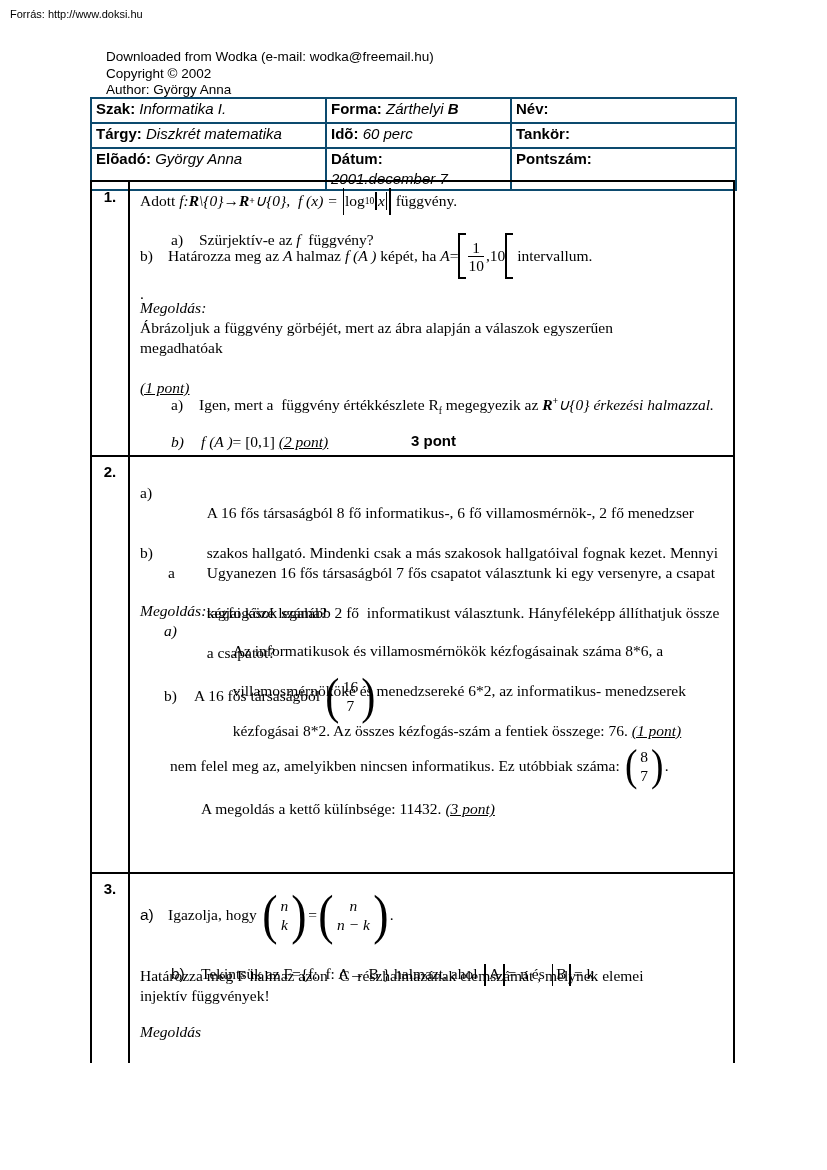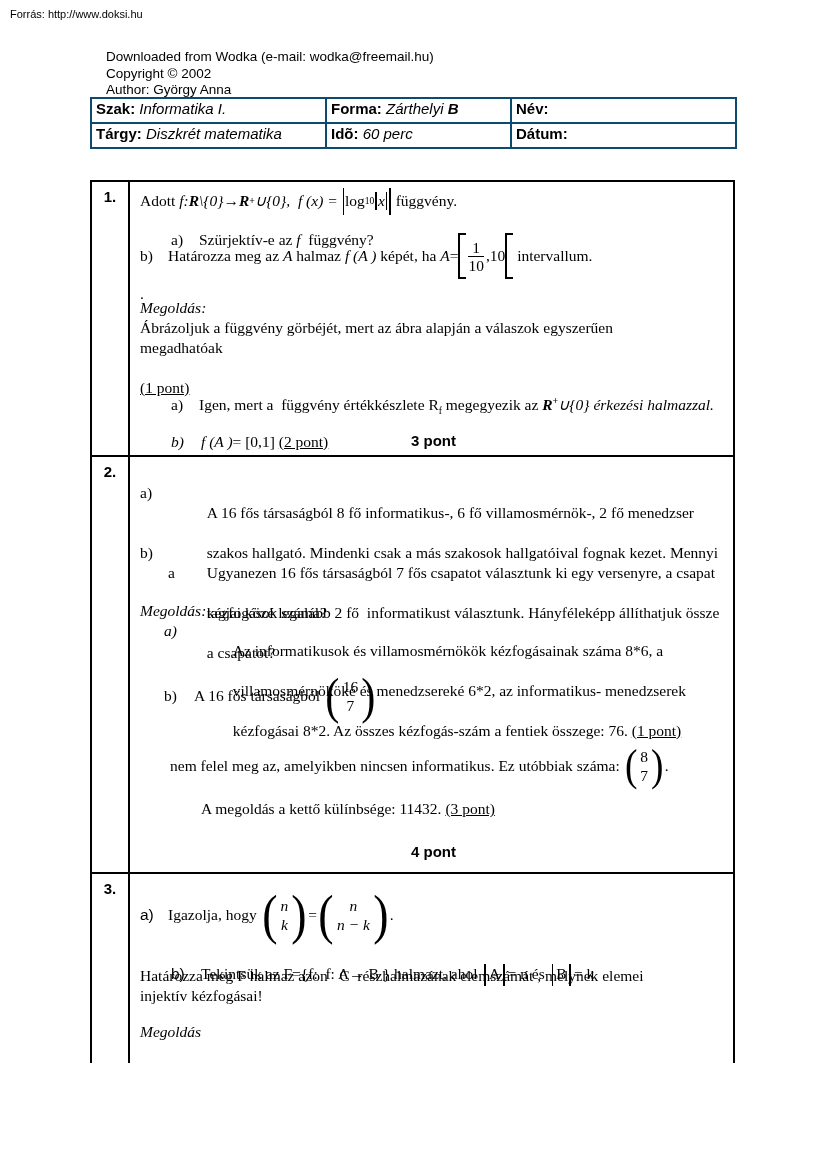--- a/index.html
+++ b/index.html
@@ -21,21 +21,21 @@
   .main{position:absolute;left:90px;top:180px;width:645px;height:883px;
     border:2px solid #000;border-bottom:none;box-sizing:border-box;overflow:hidden;}
   .prow{position:relative;display:flex;border-bottom:2px solid #000;}
   .prow.last{border-bottom:none;}
   .ncell{width:38px;flex-shrink:0;border-right:2px solid #000;box-sizing:border-box;
     font:bold 15px "Liberation Sans",sans-serif;text-align:center;padding-top:6px;}
   .ccell{position:relative;flex:1;font-size:15.5px;line-height:20px;}
   .ln{position:absolute;left:10px;right:6px;white-space:pre-wrap;}
   .fx{display:flex;align-items:center;}
   .it{font-style:italic;}
-  .und{text-decoration:underline;}
+  .und{font-style:italic;text-decoration:underline;}
   .meglabel{font-style:italic;}
   .ptotal{font:bold 15px "Liberation Sans",sans-serif;text-align:center;}
   .marker{display:inline-block;width:28px;}
   .markerit{display:inline-block;width:30px;font-style:italic;}
   .markersans{display:inline-block;width:28px;font-family:"Liberation Sans",sans-serif;}
   .hang{display:flex;}
   .hang .mk{width:28px;flex-shrink:0;}
   .hang .mkit{width:30px;flex-shrink:0;font-style:italic;}
   .hang .tx{flex:1;white-space:pre-wrap;}
   .ind{margin-left:24px;}
@@ -79,21 +79,26 @@
     </colgroup>
   <tbody>
       <tr>
     <td style="height:23px"><b>Szak:</b> <i>Informatika I.</i></td>
     <td><b>Forma:</b> <i>Zárthelyi </i> <span class="bi">B</span></td>
     <td><b>Név:</b></td>
   </tr>
   <tr>
     <td style="height:23px"><b>Tárgy:</b> <i>Diszkrét matematika</i></td>
     <td><b>Idõ:</b> <i>60 perc</i></td>
-    <td><b>Dátum:</b></td>
+    <td><b>Tankör:</b></td>
+  </tr>
+  <tr>
+    <td style="height:37px"><b>Elõadó:</b> <i>György Anna</i></td>
+    <td><b>Dátum:</b><br><i>2001.december 7</i></td>
+    <td><b>Pontszám:</b></td>
   </tr>
 </tbody>
   </table>
 
 <div class="main">
 
   <div class="prow" style="height:273px">
     <div class="ncell">1.</div>
     <div class="ccell">
       <div class="ln fx" style="top:4px;height:30px">
@@ -150,35 +155,34 @@
       </div>
       <div class="ln fx ind" style="top:210px;height:58px">
         <span class="mkit" style="width:30px;flex-shrink:0">b)</span><span>A 16 fős társaságból </span><span class="binom"><span class="par" style="font-size:50px">(</span><span class="bstack"><span>16</span><span>7</span></span><span class="par" style="font-size:50px">)</span></span>
       </div>
       <div class="ln fx" style="top:284px;left:40px;height:50px">
         <span>nem felel meg az, amelyikben nincsen informatikus. Ez utóbbiak száma: </span><span class="binom"><span class="par" style="font-size:44px">(</span><span class="bstack"><span>8</span><span>7</span></span><span class="par" style="font-size:44px">)</span></span><span>.</span>
       </div>
       <div class="ln" style="top:322px;left:40px">
         <span>A megoldás a kettő külínbsége: 11432. </span><span class="und">(3 pont)</span>
       </div>
-      <div class="ln ptotal" style="top:386px">4 pont</div>
     </div>
   </div>
 
   <div class="prow last" style="height:189px">
     <div class="ncell">3.</div>
     <div class="ccell">
       <div class="ln fx" style="top:10px;height:62px">
         <span class="markersans">a)</span><span>Igazolja, hogy </span><span class="binom"><span class="par" style="font-size:54px">(</span><span class="bstack it"><span>n</span><span>k</span></span><span class="par" style="font-size:54px">)</span></span><span>=</span><span class="binom"><span class="par" style="font-size:54px">(</span><span class="bstack it"><span>n</span><span>n − k</span></span><span class="par" style="font-size:54px">)</span></span><span>.</span>
       </div>
       <div class="ln" style="top:70px">
         <span class="markersans" style="width:30px">b)</span><span>Tekintsük az F={f:  f: A→ B } halmazt, ahol </span><span class="vb vb-ab"></span><span>A</span><span class="vb vb-ab"></span><span>= n és </span><span class="vb vb-ab"></span><span>B</span><span class="vb vb-ab"></span><span>= k</span>
       </div>
       <div class="ln" style="top:92px">Határozza meg F halmaz azon   C  részhalmazának elemszámát , melynek elemei</div>
-      <div class="ln" style="top:112px">injektív kézfogásai!</div>
+      <div class="ln" style="top:112px">injektív függvények!</div>
       <div class="ln meglabel" style="top:148px">Megoldás</div>
       <div class="ln" style="top:168px">
         <span class="markerit">a)</span>
       </div>
     </div>
   </div>
 
 </div>
 
 </body></html>

